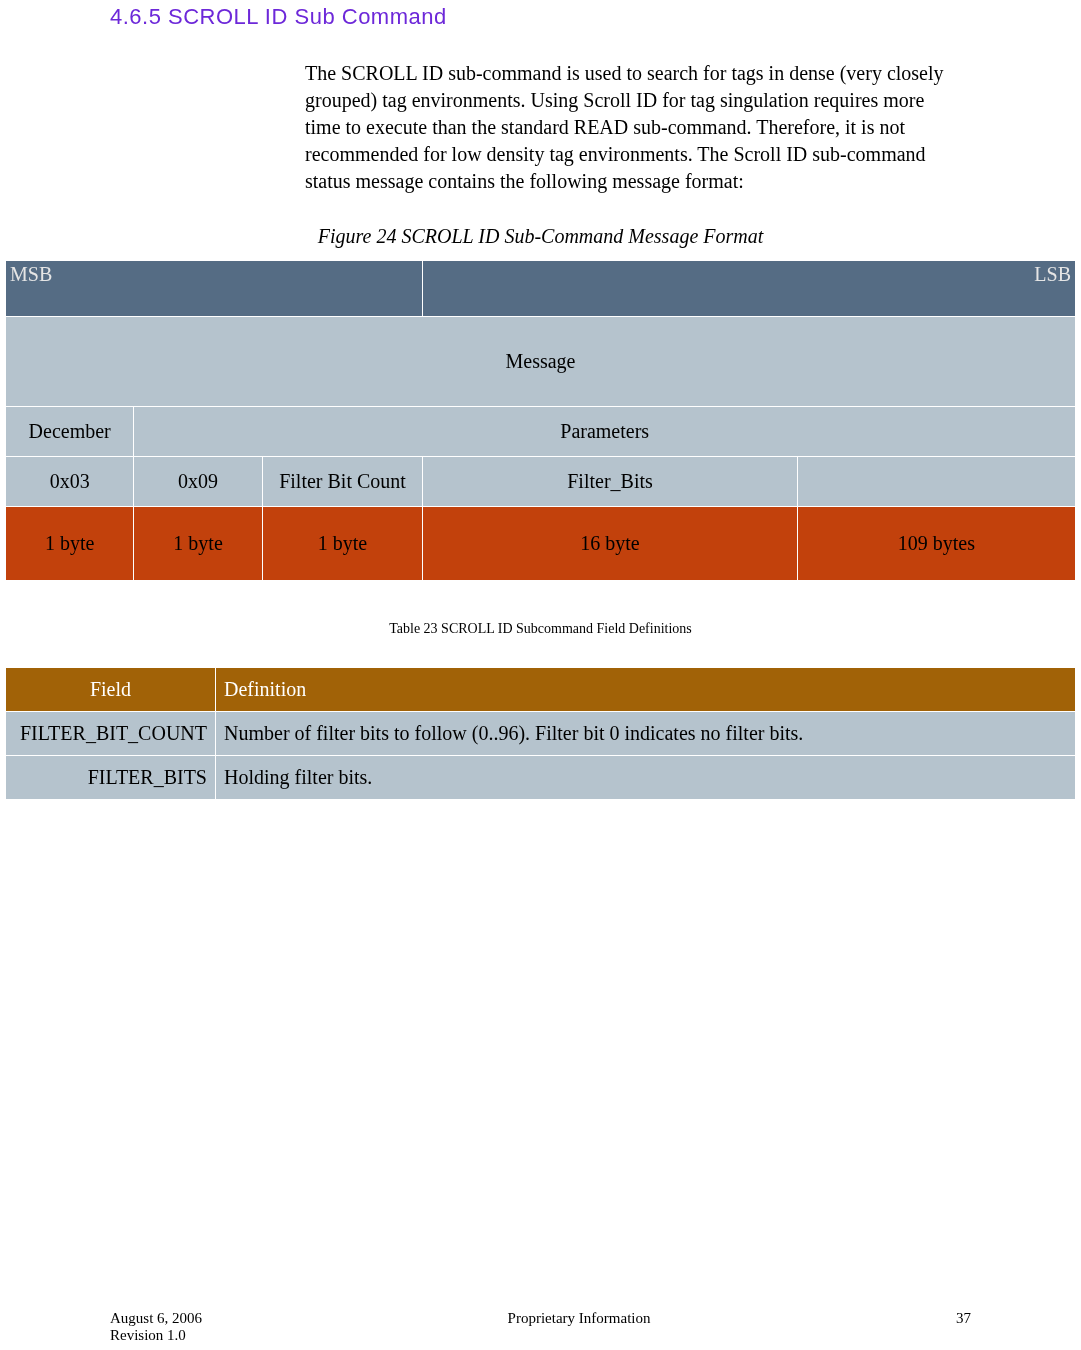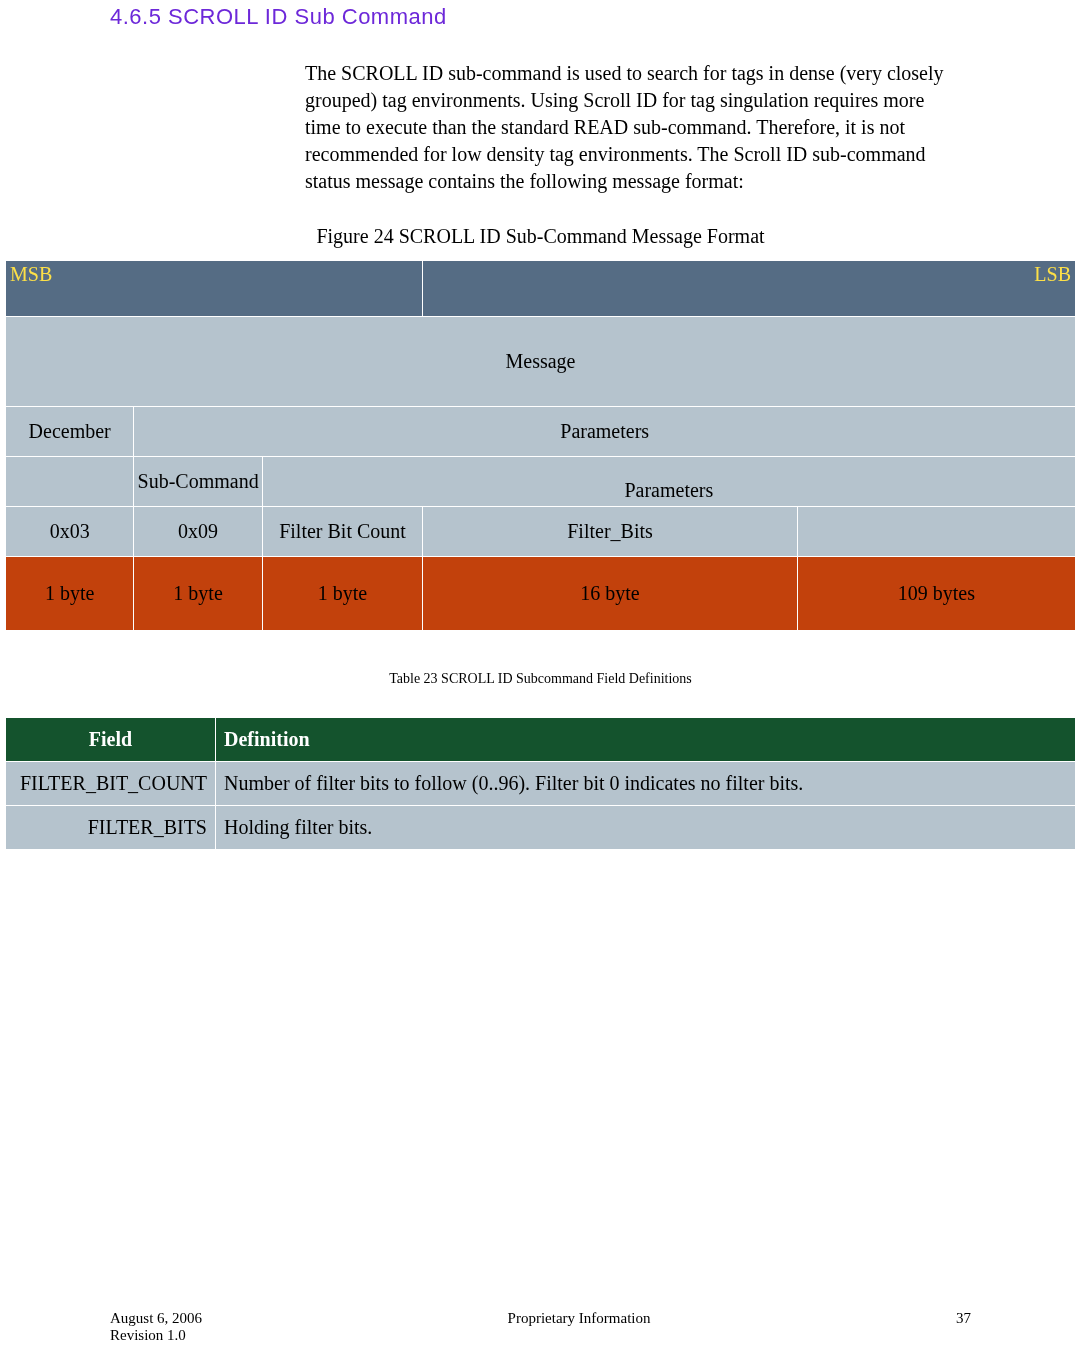--- a/index.html
+++ b/index.html
@@ -23,35 +23,36 @@
   }
   .body-para {
     margin: 0 130px 30px 300px;
     line-height: 1.35;
     font-size: 20px;
   }
   .figure-caption {
     text-align: center;
     font-size: 20px;
     margin: 20px 0 12px 0;
+    font-style: italic;
   }
   .msg-table {
     width: 100%;
     border-collapse: collapse;
     margin-bottom: 40px;
   }
   .msg-table td {
     border: 1px solid #fff;
     text-align: center;
     vertical-align: middle;
     font-size: 20px;
   }
   .msb-row td {
     background: #556c84;
-    color: #fde047;
+    color: #e5e5e5;
     height: 56px;
     vertical-align: top;
     padding: 2px 4px;
     margin-left: 40px;
   }
   .msb-left { text-align: left !important; }
   .msb-right { text-align: right !important; }
   .light-cell { background: #b5c3cd; height: 70px; }
   .light-cell-short { background: #b5c3cd; height: 50px; }
   .light-cell-tall { background: #c2410c; height: 74px; }
@@ -64,23 +65,23 @@
     width: 100%;
     border-collapse: collapse;
     margin-bottom: 40px;
   }
   .def-table td, .def-table th {
     border: 1px solid #fff;
     font-size: 20px;
     padding: 10px 8px;
   }
   .def-header {
-    background: #14532d;
+    background: #a16207;
     color: #fff;
-    font-weight: bold;
+    font-weight: normal;
   }
   .def-header.center { text-align: center; }
   .def-header.left { text-align: left; }
   .def-row td { background: #b5c3cd; }
   .def-field { text-align: right; width: 210px; }
   .def-text { text-align: left; margin-top: 12px; }
   .footer {
     position: absolute;
     bottom: 6px;
     left: 0;
@@ -104,25 +105,20 @@
       <tr class="msb-row">
     <td class="msb-left" colspan="3">MSB</td>
     <td class="msb-right" colspan="2">LSB</td>
   </tr>
   <tr>
     <td class="light-cell" colspan="5" style="height:90px;">Message</td>
   </tr>
   <tr>
     <td class="light-cell-short" style="width:12%;">December</td>
     <td class="light-cell-short" colspan="4">Parameters</td>
-  </tr>
-  <tr>
-    <td class="light-cell-short" style="width:12%;"></td>
-    <td class="light-cell-short" style="width:12%;">Sub-Command</td>
-    <td class="light-cell-short" colspan="3" style="vertical-align:bottom; padding-bottom:4px;">Parameters</td>
   </tr>
   <tr>
     <td class="light-cell-short" style="width:12%;">0x03</td>
     <td class="light-cell-short" style="width:12%;">0x09</td>
     <td class="light-cell-short" style="width:15%;">Filter Bit Count</td>
     <td class="light-cell-short" style="width:35%;">Filter_Bits</td>
     <td class="light-cell-short"></td>
   </tr>
   <tr>
     <td class="light-cell-tall">1 byte</td>

